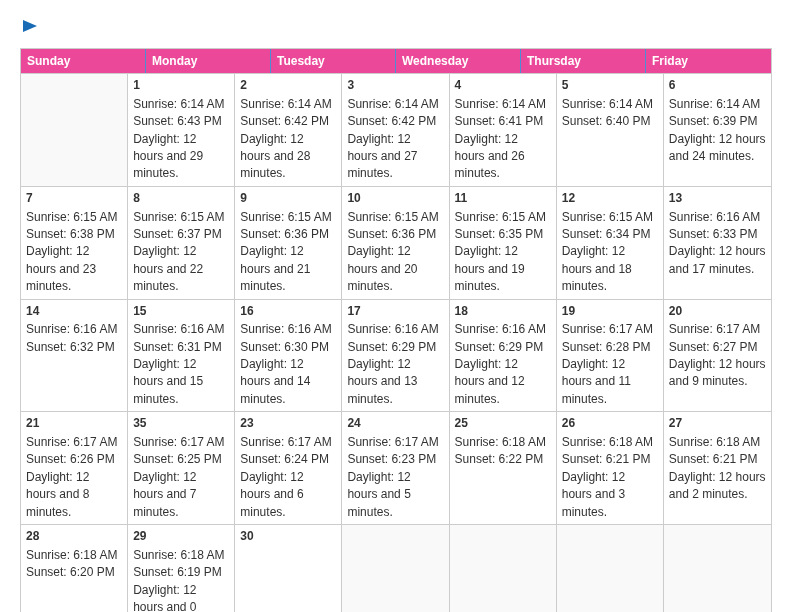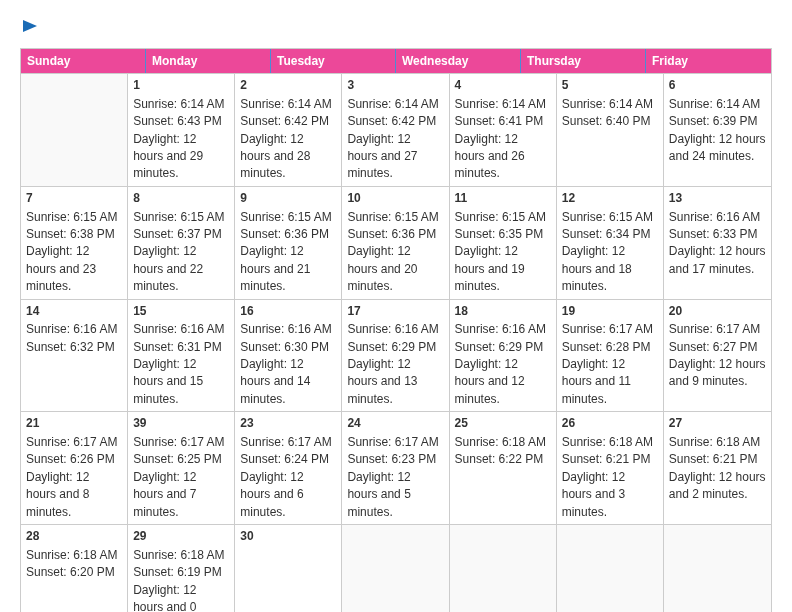--- a/index.html
+++ b/index.html
@@ -227,21 +227,21 @@
             <span class="day-num">20</span>
             <div class="cell-info"><span>Sunrise: 6:17 AM</span><br><span>Sunset: 6:27 PM</span><br><span>Daylight: 12 hours and 9 minutes.</span></div>
           </div>
         </div>
         <div class="cal-week">
           <div class="cal-cell">
             <span class="day-num">21</span>
             <div class="cell-info"><span>Sunrise: 6:17 AM</span><br><span>Sunset: 6:26 PM</span><br><span>Daylight: 12 hours and 8 minutes.</span></div>
           </div>
           <div class="cal-cell">
-            <span class="day-num">39</span>
+            <span class="day-num">35</span>
             <div class="cell-info"><span>Sunrise: 6:17 AM</span><br><span>Sunset: 6:25 PM</span><br><span>Daylight: 12 hours and 7 minutes.</span></div>
           </div>
           <div class="cal-cell">
             <span class="day-num">23</span>
             <div class="cell-info"><span>Sunrise: 6:17 AM</span><br><span>Sunset: 6:24 PM</span><br><span>Daylight: 12 hours and 6 minutes.</span></div>
           </div>
           <div class="cal-cell">
             <span class="day-num">24</span>
             <div class="cell-info"><span>Sunrise: 6:17 AM</span><br><span>Sunset: 6:23 PM</span><br><span>Daylight: 12 hours and 5 minutes.</span></div>
           </div>

